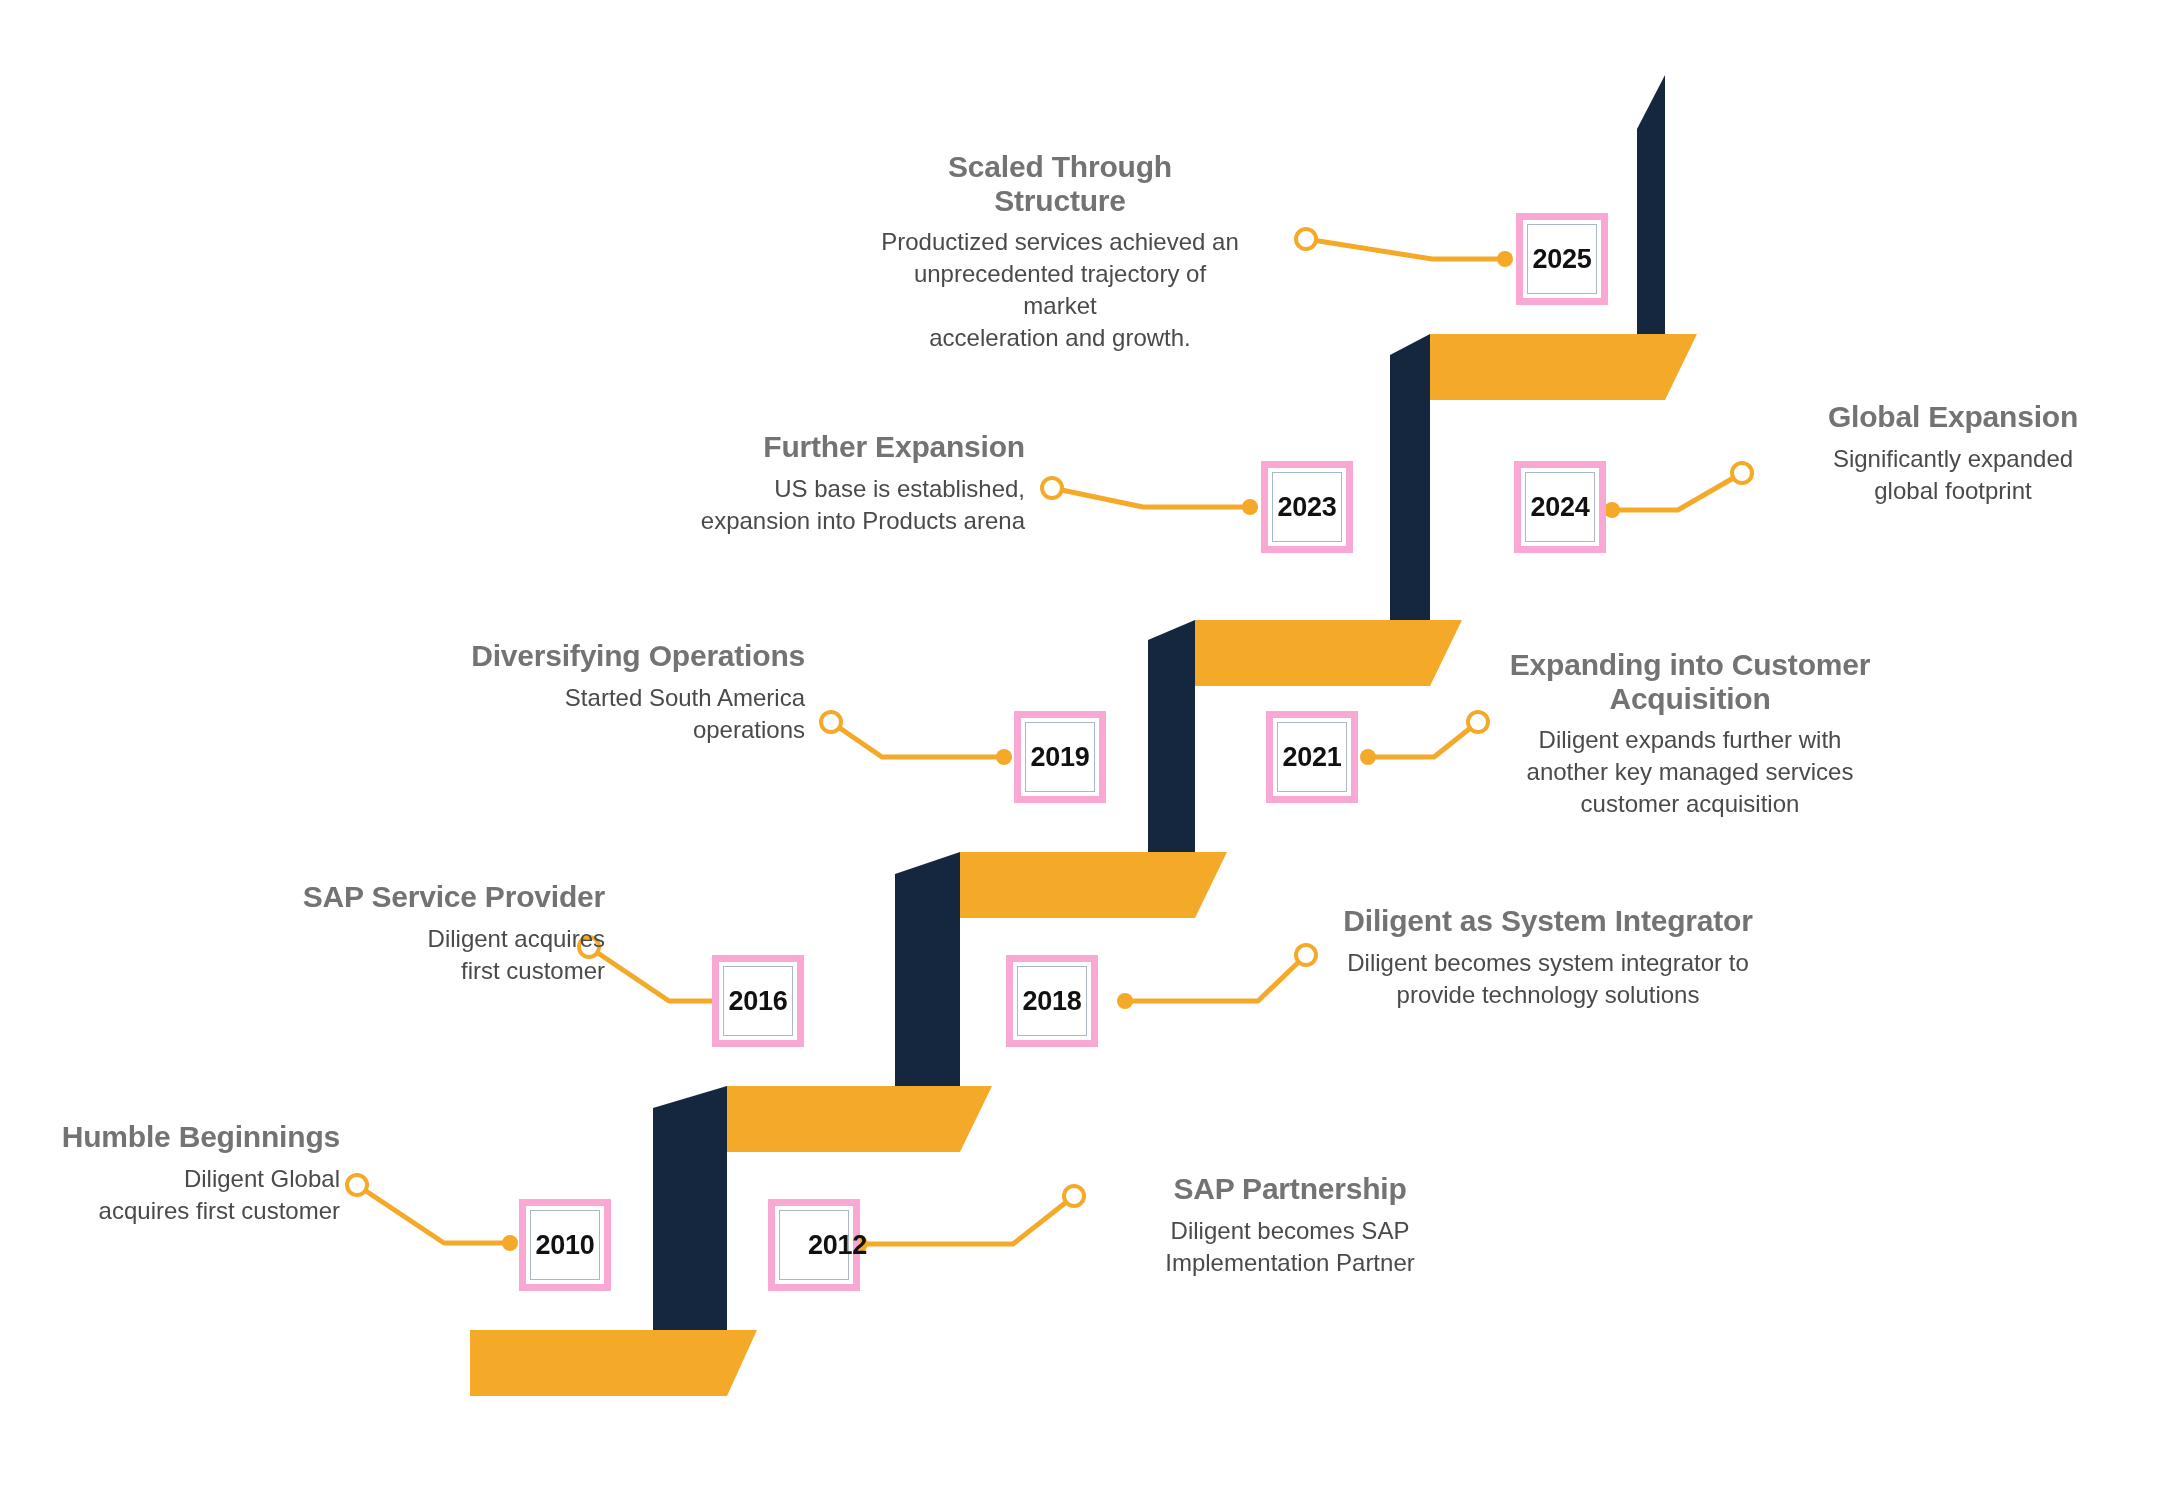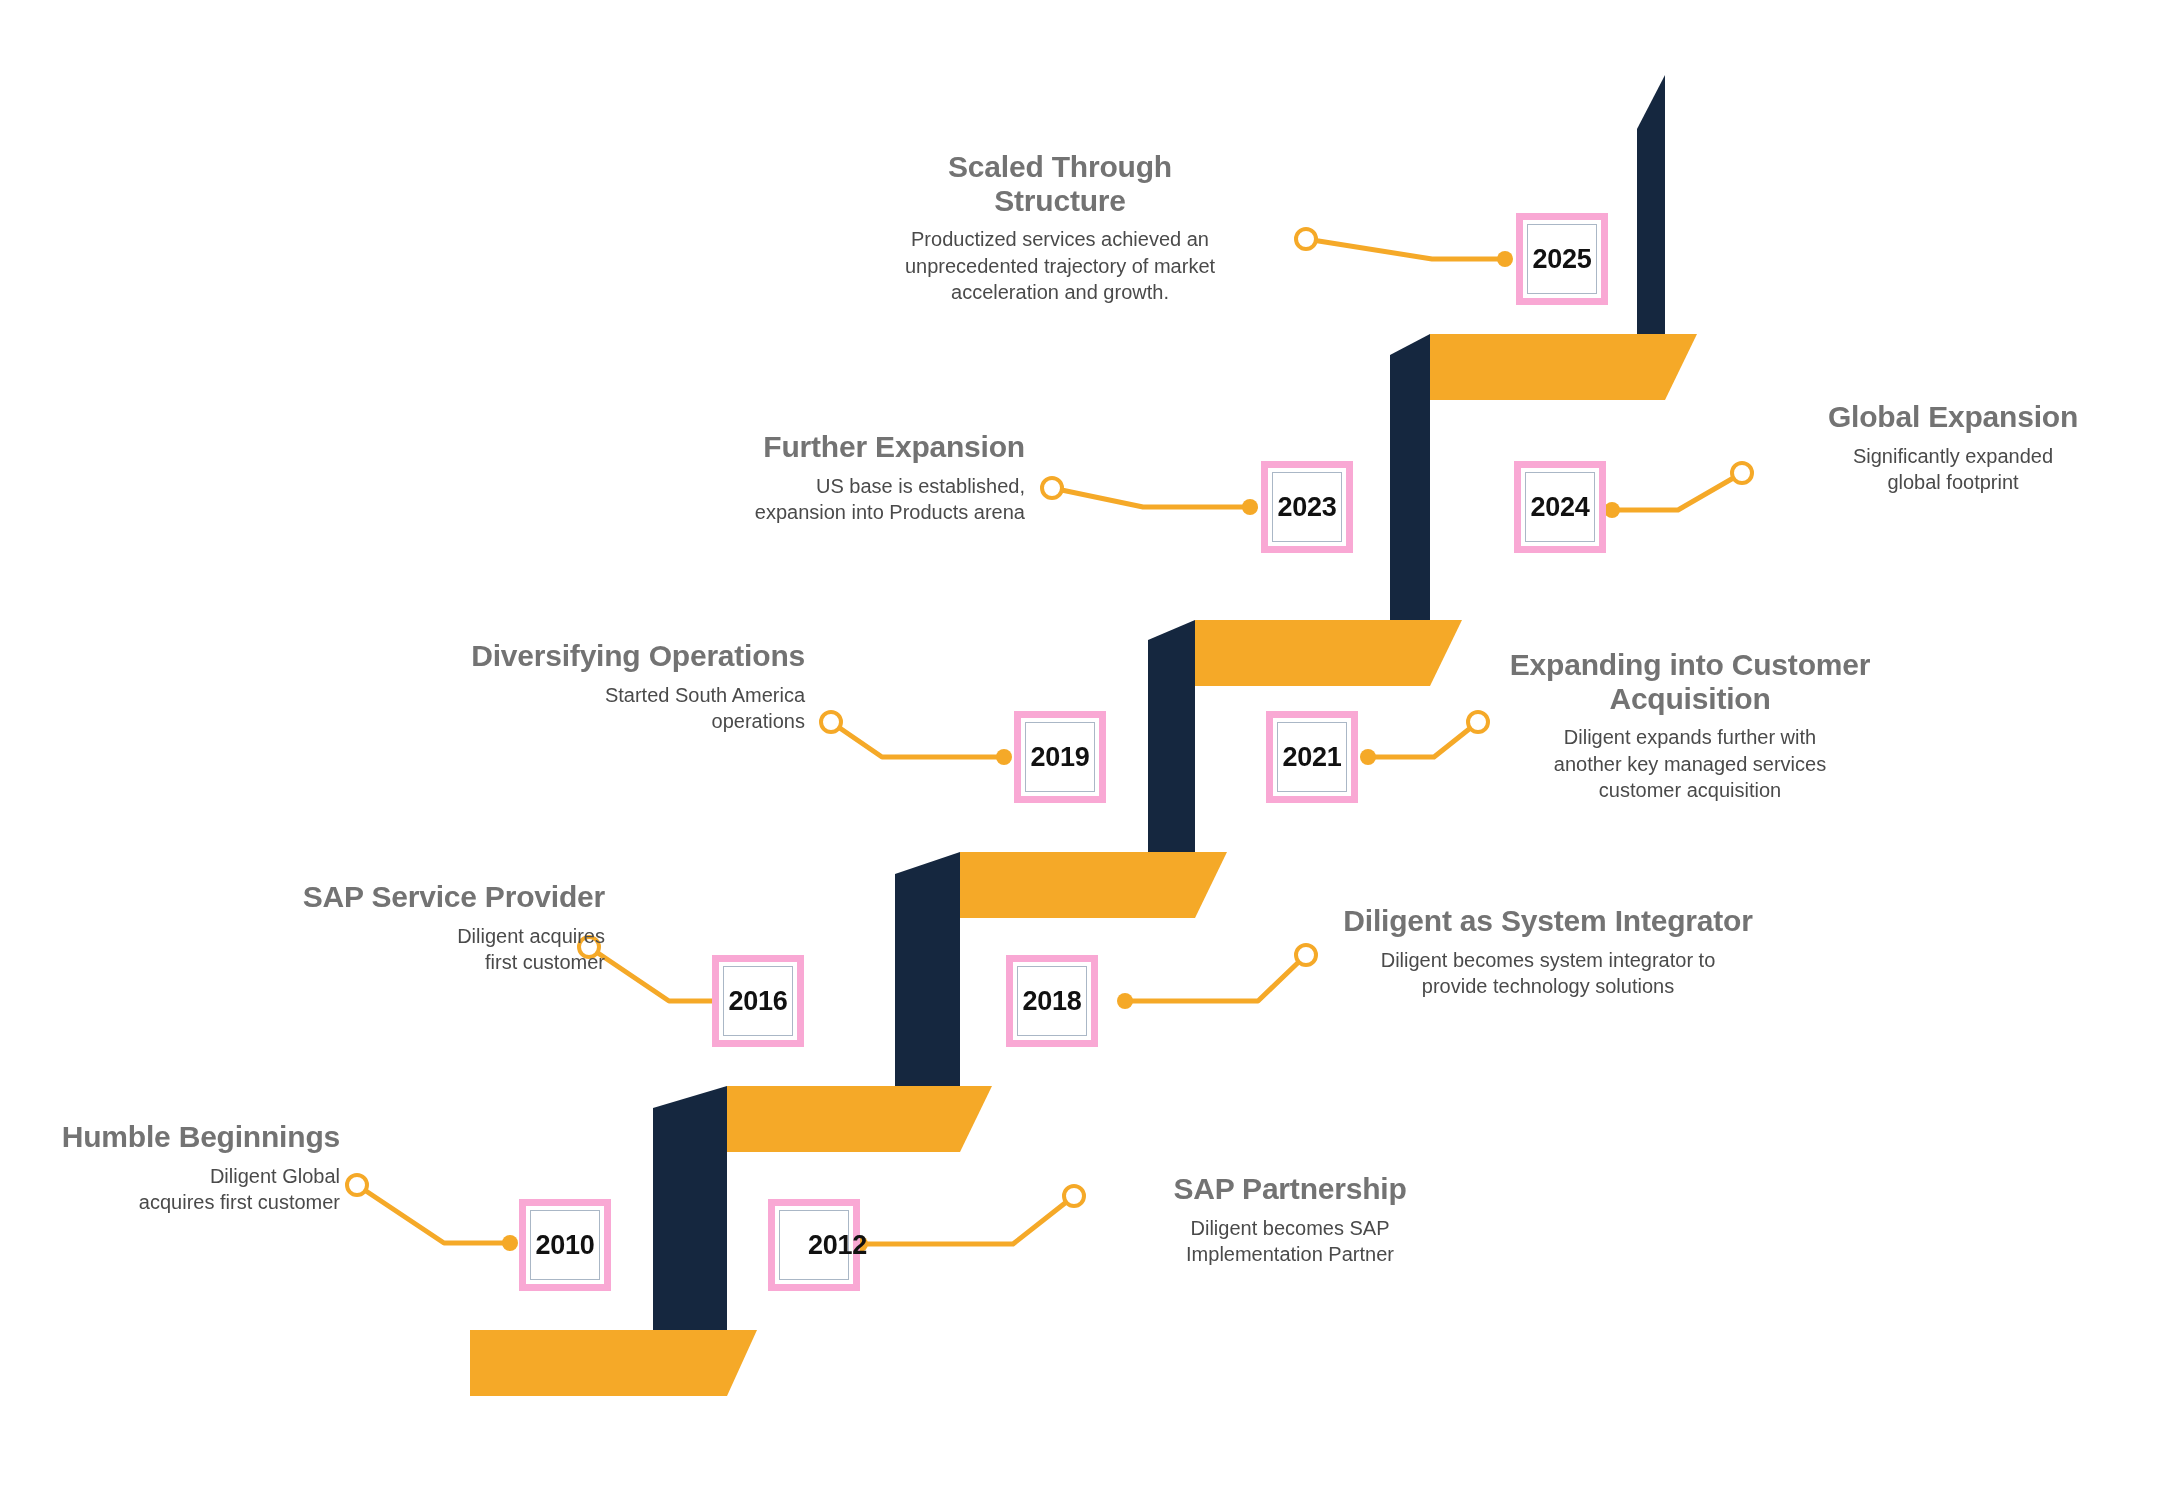--- a/index.html
+++ b/index.html
@@ -73,21 +73,21 @@
     font-family: "Liberation Sans", sans-serif;
     font-size: 30px;
     font-weight: bold;
     color: #737373;
     line-height: 1.12;
     margin: 0 0 9px 0;
     letter-spacing: -0.2px;
   }
   .item-desc {
     font-family: "Liberation Sans", sans-serif;
-    font-size: 20px;
+    font-size: 24px;
     font-weight: normal;
     color: #4a4a4a;
     line-height: 1.33;
     margin: 0;
   }
   .align-right { text-align: right; }
   .align-center{ text-align: center; }
 </style>
 </head>
 <body>

